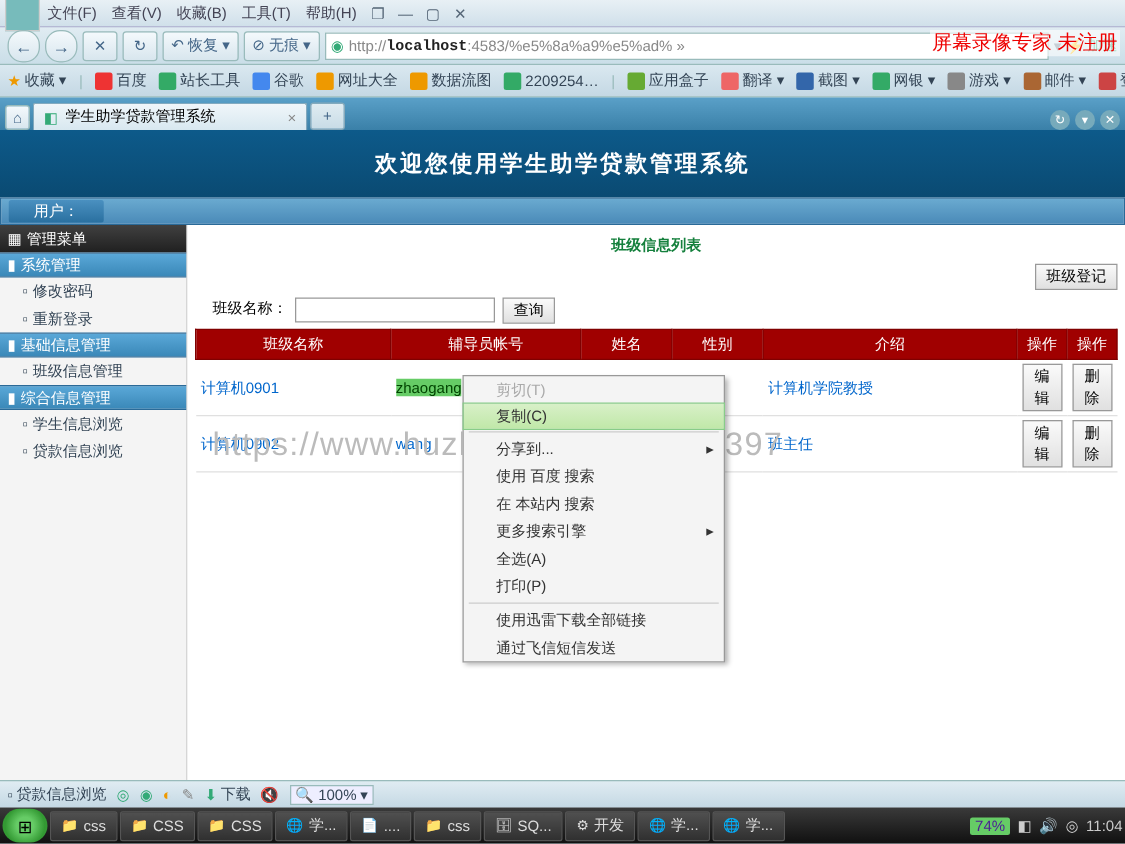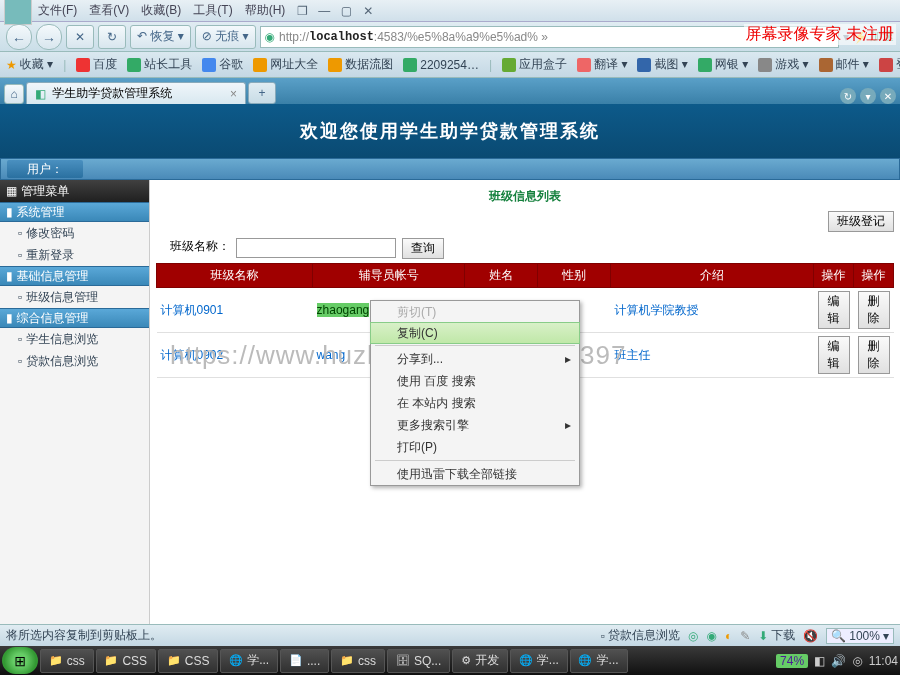--- a/index.html
+++ b/index.html
@@ -299,27 +299,28 @@
   <div class="mi">
       <span>分享到...</span>
       <span class="arrow">▸</span>
     </div>
   <div class="mi">使用 百度 搜索</div>
   <div class="mi">在 本站内 搜索</div>
   <div class="mi">
       <span>更多搜索引擎</span>
       <span class="arrow">▸</span>
     </div>
+  <div class="mi">全选(A)</div>
   <div class="mi">打印(P)</div>
   <div class="sep"></div>
   <div class="mi">使用迅雷下载全部链接</div>
+  <div class="mi">通过飞信短信发送</div>
 </div>
 
 <div class="statusbar">
-  <div class="left">将所选内容复制到剪贴板上。</div>
   <span class="si">
       <span>▫</span>
       <span>贷款信息浏览</span>
     </span>
   <span class="si" style="color:#3a7">◎</span>
   <span class="si" style="color:#3a7">◉</span>
   <span class="si" style="color:#e90">◐</span>
   <span class="si" style="color:#888">✎</span>
   <span class="si">
       <span style="color:#3a7">⬇</span>

